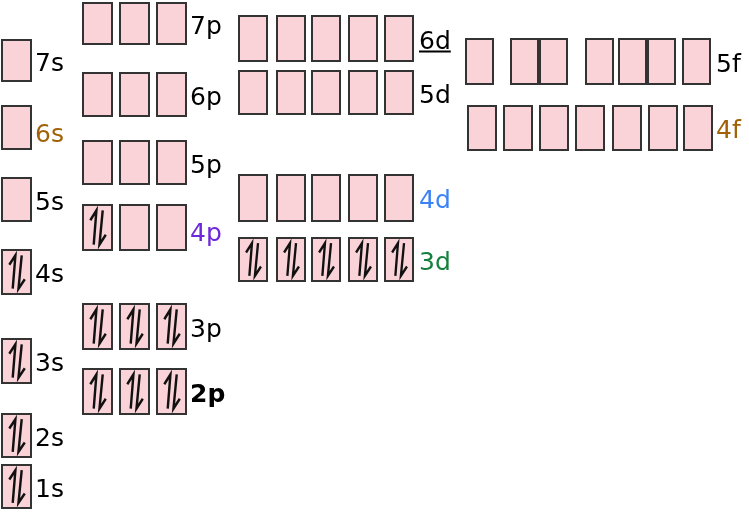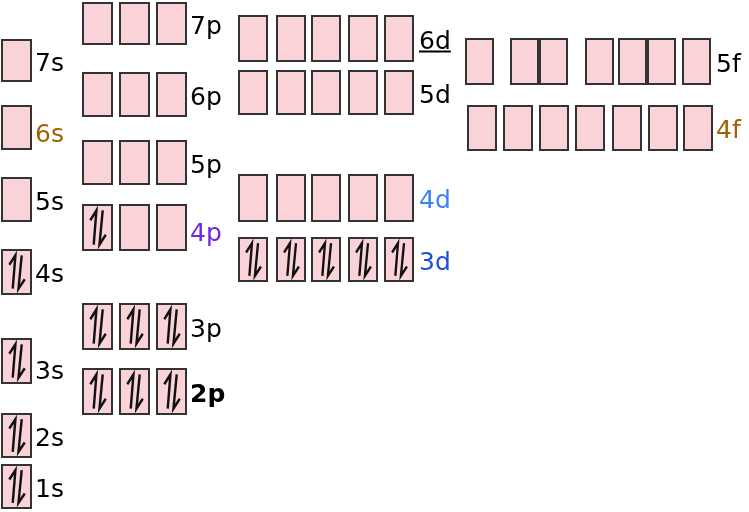--- a/index.html
+++ b/index.html
@@ -72,21 +72,21 @@
         <path d="M20.8 4.5 L17.2 39.5 L24.2 29.5" fill="none" stroke="#111111" stroke-width="2.7" stroke-linecap="butt" stroke-linejoin="miter"></path>
       </svg>
     </div>
     <div class="orbital-label" style="left: 190px; top: 392.5px; color: rgb(0, 0, 0); font-weight: bold;">2p</div>
     <div class="orbital-box" style="left: 1px; top: 338px; width: 31px; height: 46px; background: rgb(250, 211, 216); border-color: rgb(51, 51, 51);">
       <svg viewBox="0 0 30 44" preserveAspectRatio="none">
         <path d="M10.8 39.5 L13.8 4.5 L7 14.5" fill="none" stroke="#111111" stroke-width="2.7" stroke-linecap="butt" stroke-linejoin="miter"></path>
         <path d="M20.8 4.5 L17.2 39.5 L24.2 29.5" fill="none" stroke="#111111" stroke-width="2.7" stroke-linecap="butt" stroke-linejoin="miter"></path>
       </svg>
     </div>
-    <div class="orbital-label" style="left: 35px; top: 362px; color: rgb(0, 0, 0); margin-top: 8px;">3s</div>
+    <div class="orbital-label" style="left: 35px; top: 362px; color: rgb(0, 0, 0);">3s</div>
     <div class="orbital-box" style="left: 82px; top: 303px; width: 31px; height: 47px; background: rgb(250, 211, 216); border-color: rgb(51, 51, 51);">
       <svg viewBox="0 0 30 44" preserveAspectRatio="none">
         <path d="M10.8 39.5 L13.8 4.5 L7 14.5" fill="none" stroke="#111111" stroke-width="2.7" stroke-linecap="butt" stroke-linejoin="miter"></path>
         <path d="M20.8 4.5 L17.2 39.5 L24.2 29.5" fill="none" stroke="#111111" stroke-width="2.7" stroke-linecap="butt" stroke-linejoin="miter"></path>
       </svg>
     </div>
     <div class="orbital-box" style="left: 119px; top: 303px; width: 31px; height: 47px; background: rgb(250, 211, 216); border-color: rgb(51, 51, 51);">
       <svg viewBox="0 0 30 44" preserveAspectRatio="none">
         <path d="M10.8 39.5 L13.8 4.5 L7 14.5" fill="none" stroke="#111111" stroke-width="2.7" stroke-linecap="butt" stroke-linejoin="miter"></path>
         <path d="M20.8 4.5 L17.2 39.5 L24.2 29.5" fill="none" stroke="#111111" stroke-width="2.7" stroke-linecap="butt" stroke-linejoin="miter"></path>
@@ -129,21 +129,21 @@
         <path d="M10.8 39.5 L13.8 4.5 L7 14.5" fill="none" stroke="#111111" stroke-width="2.7" stroke-linecap="butt" stroke-linejoin="miter"></path>
         <path d="M20.8 4.5 L17.2 39.5 L24.2 29.5" fill="none" stroke="#111111" stroke-width="2.7" stroke-linecap="butt" stroke-linejoin="miter"></path>
       </svg>
     </div>
     <div class="orbital-box" style="left: 384px; top: 237px; width: 30px; height: 45px; background: rgb(250, 211, 216); border-color: rgb(51, 51, 51);">
       <svg viewBox="0 0 30 44" preserveAspectRatio="none">
         <path d="M10.8 39.5 L13.8 4.5 L7 14.5" fill="none" stroke="#111111" stroke-width="2.7" stroke-linecap="butt" stroke-linejoin="miter"></path>
         <path d="M20.8 4.5 L17.2 39.5 L24.2 29.5" fill="none" stroke="#111111" stroke-width="2.7" stroke-linecap="butt" stroke-linejoin="miter"></path>
       </svg>
     </div>
-    <div class="orbital-label" style="left: 419px; top: 260.5px; color: #1d4ed8;">3d</div>
+    <div class="orbital-label" style="left: 419px; top: 260.5px; color: #15803d;">3d</div>
     <div class="orbital-box" style="left: 82px; top: 204px; width: 31px; height: 47px; background: rgb(250, 211, 216); border-color: rgb(51, 51, 51);">
       <svg viewBox="0 0 30 44" preserveAspectRatio="none">
         <path d="M10.8 39.5 L13.8 4.5 L7 14.5" fill="none" stroke="#111111" stroke-width="2.7" stroke-linecap="butt" stroke-linejoin="miter"></path>
         <path d="M20.8 4.5 L17.2 39.5 L24.2 29.5" fill="none" stroke="#111111" stroke-width="2.7" stroke-linecap="butt" stroke-linejoin="miter"></path>
       </svg>
     </div>
     <div class="orbital-box" style="left: 119px; top: 204px; width: 31px; height: 47px; background: rgb(250, 211, 216); border-color: rgb(51, 51, 51);"></div>
     <div class="orbital-box" style="left: 156px; top: 204px; width: 31px; height: 47px; background: rgb(250, 211, 216); border-color: rgb(51, 51, 51);"></div>
     <div class="orbital-label" style="left: 190px; top: 232px; color: #6d28d9;">4p</div>
     <div class="orbital-box" style="left: 1px; top: 177px; width: 31px; height: 45px; background: rgb(250, 211, 216); border-color: rgb(51, 51, 51);"></div>

